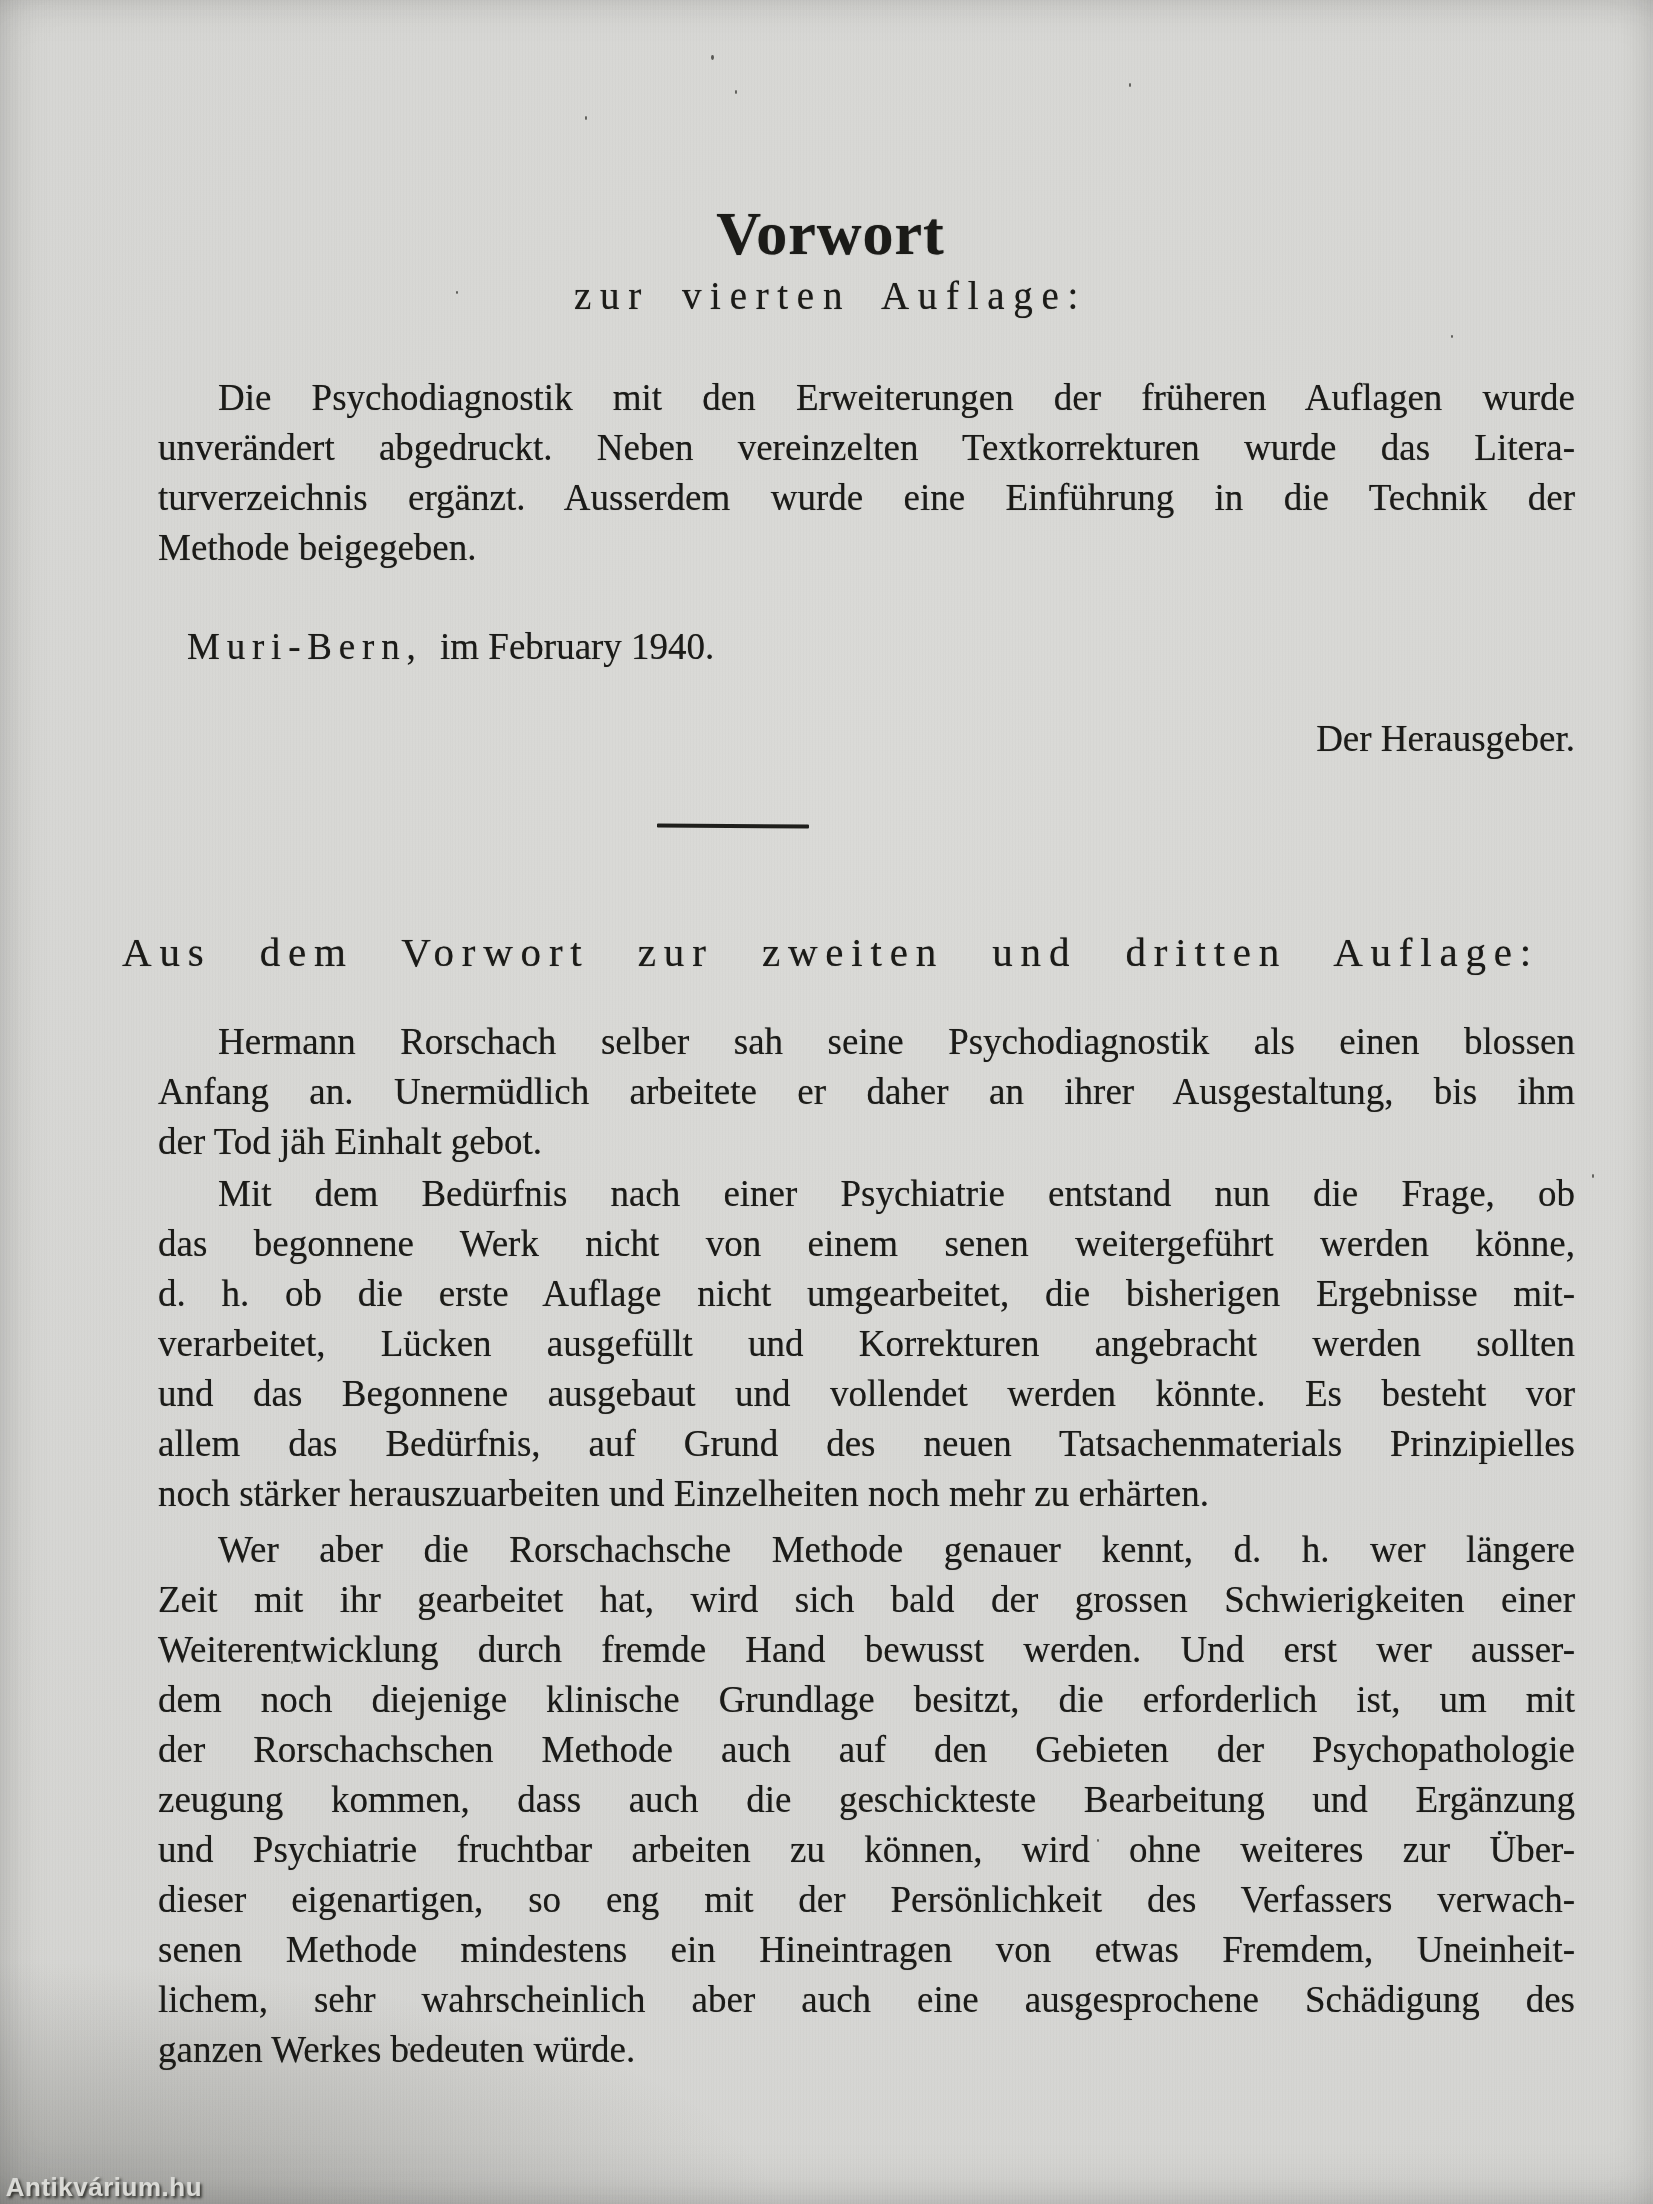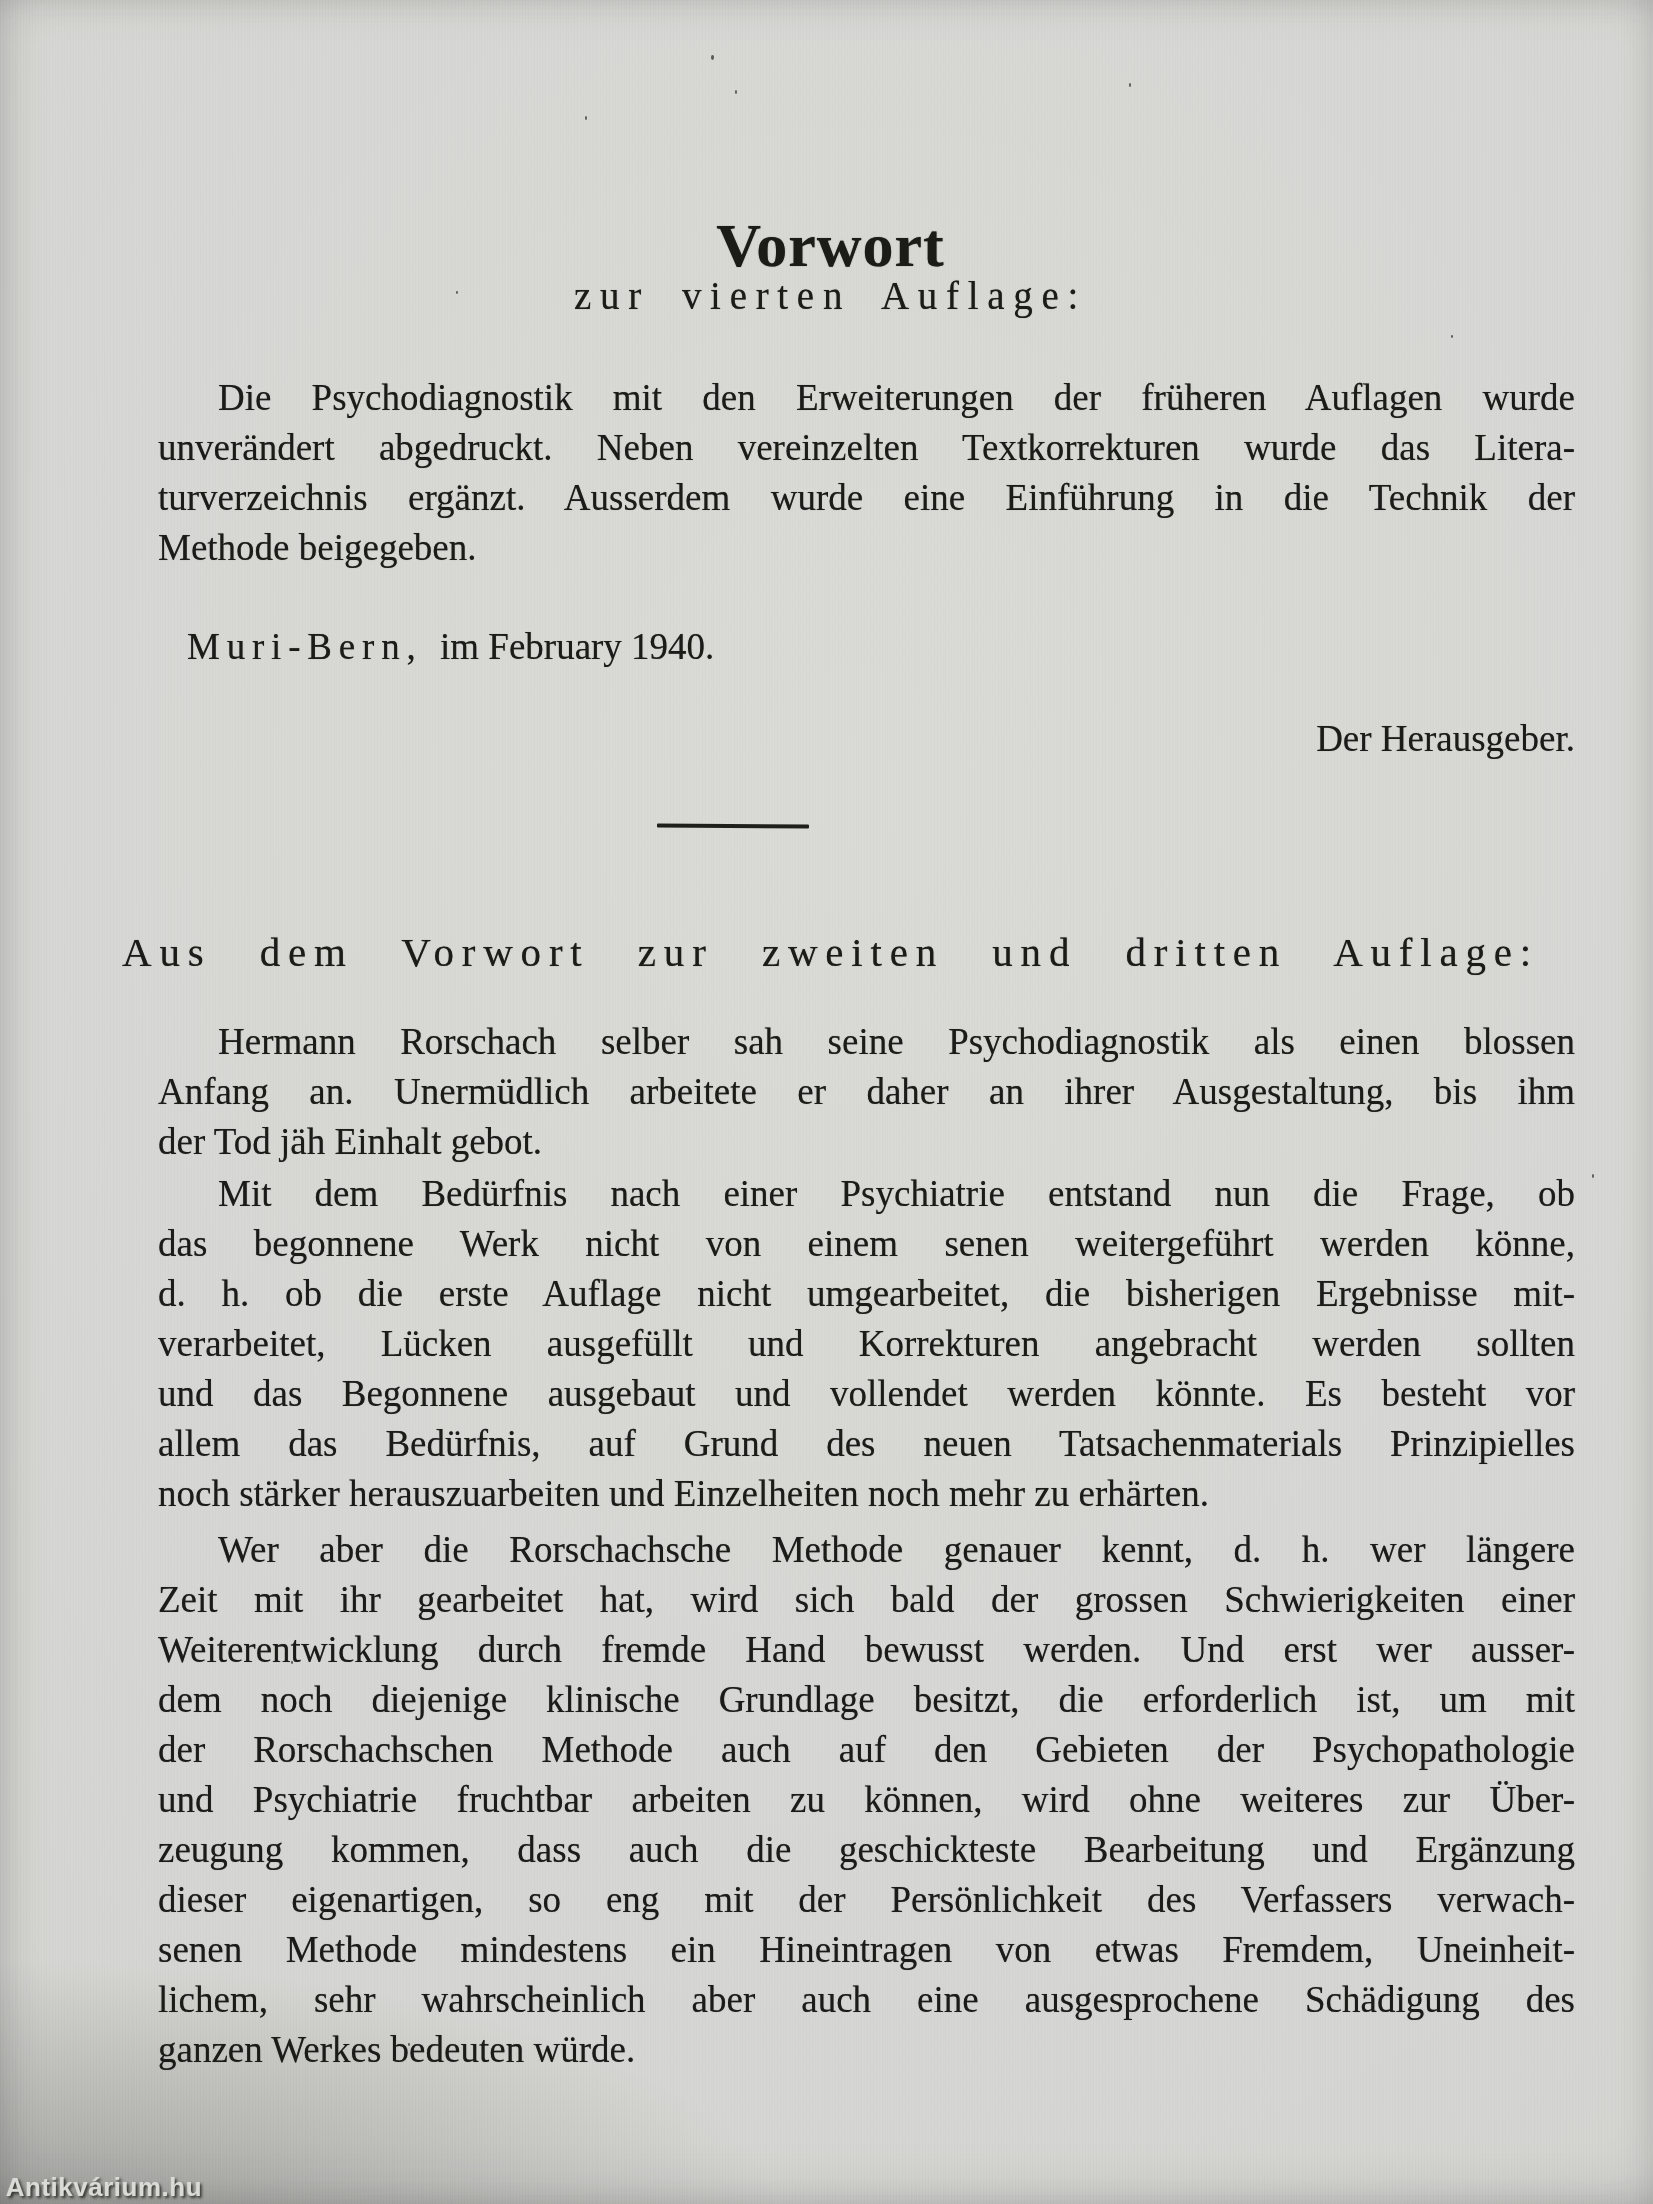--- a/index.html
+++ b/index.html
@@ -22,21 +22,21 @@
     color: #1b1b18;
   }
   .grain {
     position: absolute; inset: 0; pointer-events: none;
     background: repeating-linear-gradient(90deg, rgba(0,0,0,0.016) 0 1px, rgba(255,255,255,0.012) 1px 2.9px);
   }
 
   .col { position: absolute; left: 122px; width: 1417px; }
 
   .title {
-    top: 214px; text-align: center;
+    top: 202px; text-align: center;
     font-size: 62px; font-weight: bold; letter-spacing: 1px; line-height: 1;
     text-shadow: 0 0 1px rgba(15,15,12,0.65);
   }
   .subtitle {
     top: 276px; text-align: center;
     font-size: 39px; letter-spacing: 8.7px; word-spacing: 13.6px; line-height: 1;
     text-shadow: 0 0 0.8px rgba(15,15,12,0.6);
   }
 
   .bodytext { font-size: 37px; line-height: 50px; text-shadow: 0 0 0.7px rgba(15,15,12,0.55); margin-left: 36px; }
@@ -126,22 +126,22 @@
     <div class="line jl">allem das Bedürfnis, auf Grund des neuen Tatsachenmaterials Prinzipielles</div>
     <div class="line">noch stärker herauszuarbeiten und Einzelheiten noch mehr zu erhärten.</div>
   </div>
 
   <div class="col bodytext para4">
     <div class="line jl ind">Wer aber die Rorschachsche Methode genauer kennt, d. h. wer längere</div>
     <div class="line jl">Zeit mit ihr gearbeitet hat, wird sich bald der grossen Schwierigkeiten einer</div>
     <div class="line jl">Weiterentwicklung durch fremde Hand bewusst werden. Und erst wer ausser-</div>
     <div class="line jl">dem noch diejenige klinische Grundlage besitzt, die erforderlich ist, um mit</div>
     <div class="line jl">der Rorschachschen Methode auch auf den Gebieten der Psychopathologie</div>
+    <div class="line jl">zeugung kommen, dass auch die geschickteste Bearbeitung und Ergänzung</div>
     <div class="line jl">und Psychiatrie fruchtbar arbeiten zu können, wird ohne weiteres zur Über-</div>
-    <div class="line jl">zeugung kommen, dass auch die geschickteste Bearbeitung und Ergänzung</div>
     <div class="line jl">dieser eigenartigen, so eng mit der Persönlichkeit des Verfassers verwach-</div>
     <div class="line jl">senen Methode mindestens ein Hineintragen von etwas Fremdem, Uneinheit-</div>
     <div class="line jl">lichem, sehr wahrscheinlich aber auch eine ausgesprochene Schädigung des</div>
     <div class="line">ganzen Werkes bedeuten würde.</div>
   </div>
 
   <div class="watermark">Antikvárium.hu</div>
 </div>
 
 

